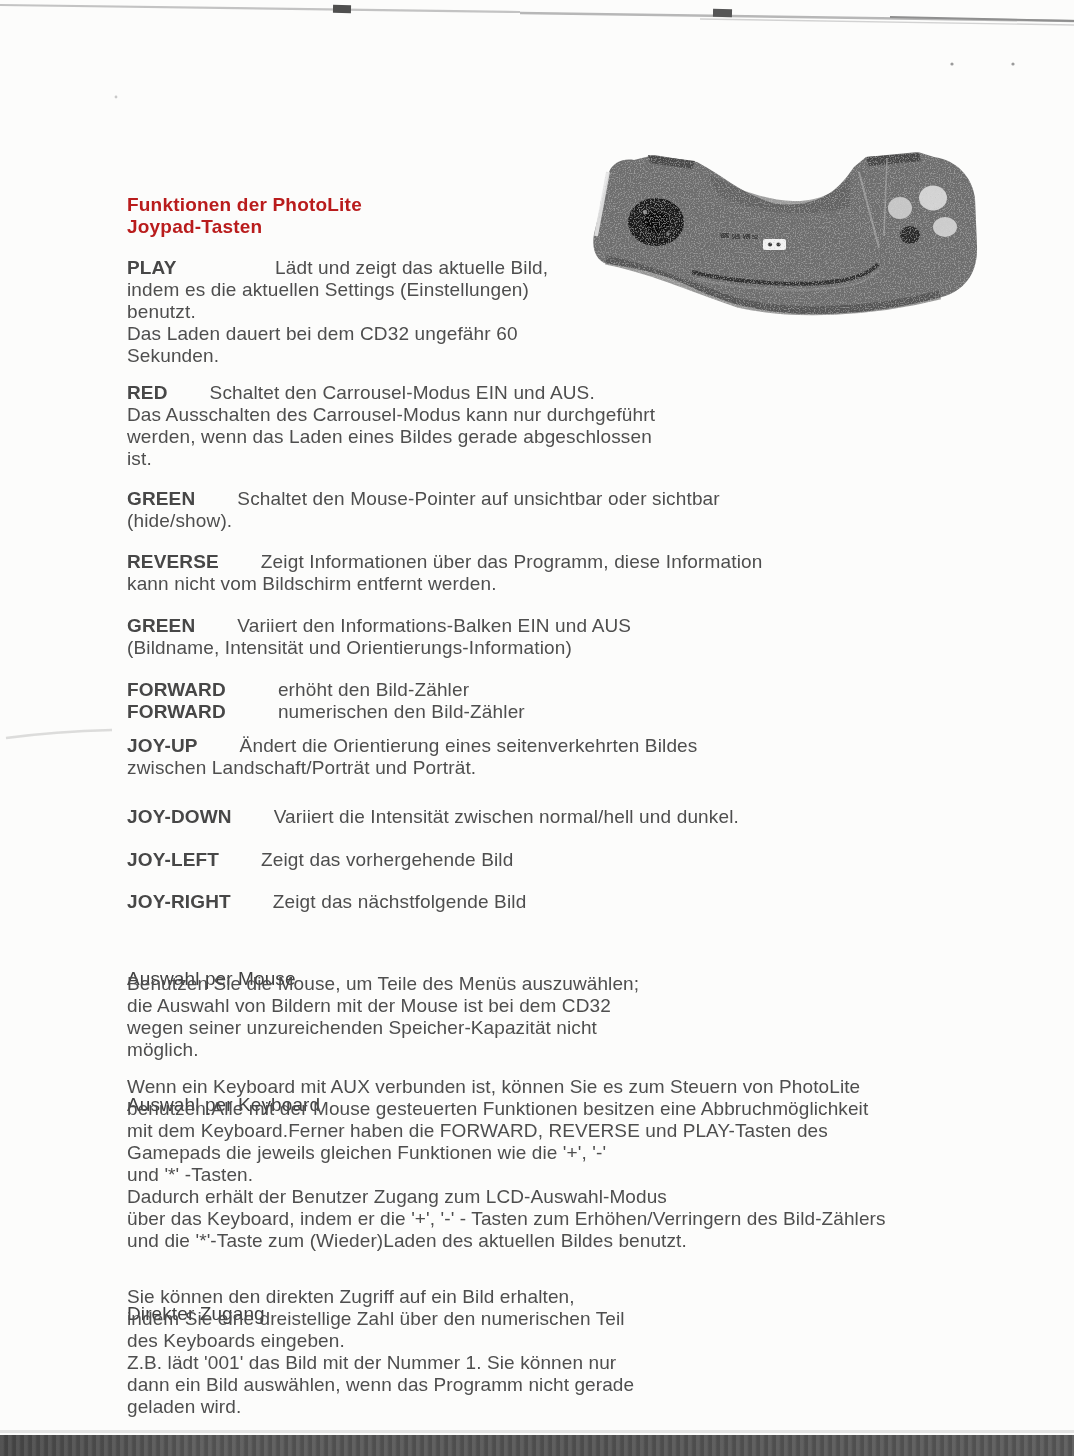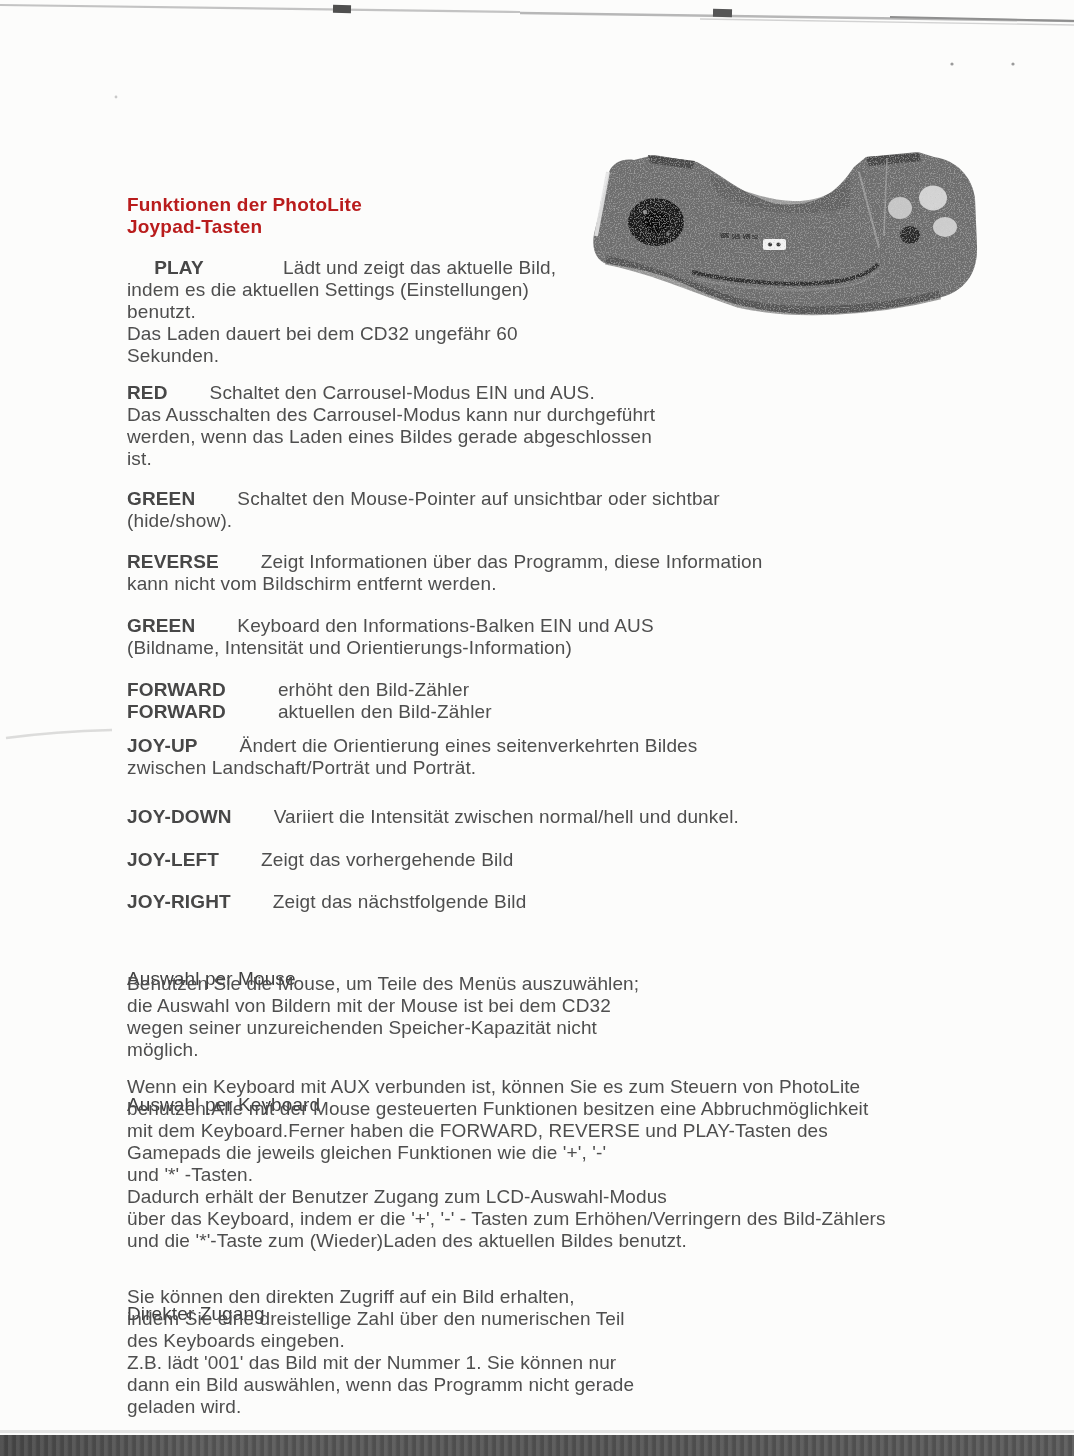--- a/index.html
+++ b/index.html
@@ -7,21 +7,21 @@
     width:1074px;height:1456px;position:relative;overflow:hidden;
     background:#fcfcfb;
     font-family:"Liberation Sans", sans-serif;
     color:#4e4e4e;
   }
   .block{
     position:absolute;left:127px;width:945px;
     font-size:19px;line-height:22px;letter-spacing:.15px;
   }
   .term{font-weight:700;color:#474747;margin-right:6px;}
-  .term-wide{display:inline-block;min-width:104px;margin-right:16px;text-align:center;}
+  .term-wide{display:inline-block;min-width:104px;margin-right:8px;}
   .term-col{display:inline-block;min-width:88px;margin-right:16px;}
   .desc{white-space:pre-line;margin-left:36px;}
   .page-title{
     position:absolute;left:127px;top:194px;
     font-size:19px;line-height:22px;font-weight:700;color:#b91c1c;letter-spacing:.2px;
   }
   .subheading{
     position:absolute;left:127px;
     font-size:19px;line-height:20px;color:#404040;letter-spacing:.1px;margin-top:38px;
   }
@@ -162,30 +162,30 @@
   <span class="term">GREEN</span><span class="desc">Schaltet den Mouse-Pointer auf unsichtbar oder sichtbar
 (hide/show).</span>
 </div>
 
 <div class="block b-yellow">
   <span class="term">REVERSE</span><span class="desc">Zeigt Informationen über das Programm, diese Information
 kann nicht vom Bildschirm entfernt werden.</span>
 </div>
 
 <div class="block b-blue">
-  <span class="term">GREEN</span><span class="desc">Keyboard den Informations-Balken EIN und AUS
+  <span class="term">GREEN</span><span class="desc">Variiert den Informations-Balken EIN und AUS
 (Bildname, Intensität und Orientierungs-Information)</span>
 </div>
 
 <div class="block b-forward">
   <span class="term term-col">FORWARD</span><span class="desc">erhöht den Bild-Zähler</span>
 </div>
 
 <div class="block b-reverse">
-  <span class="term term-col">FORWARD</span><span class="desc">aktuellen den Bild-Zähler</span>
+  <span class="term term-col">FORWARD</span><span class="desc">numerischen den Bild-Zähler</span>
 </div>
 
 <div class="block b-joyup">
   <span class="term">JOY-UP</span><span class="desc">Ändert die Orientierung eines seitenverkehrten Bildes
 zwischen Landschaft/Porträt und Porträt.</span>
 </div>
 
 <div class="block b-joydown">
   <span class="term">JOY-DOWN</span><span class="desc">Variiert die Intensität zwischen normal/hell und dunkel.</span>
 </div>

